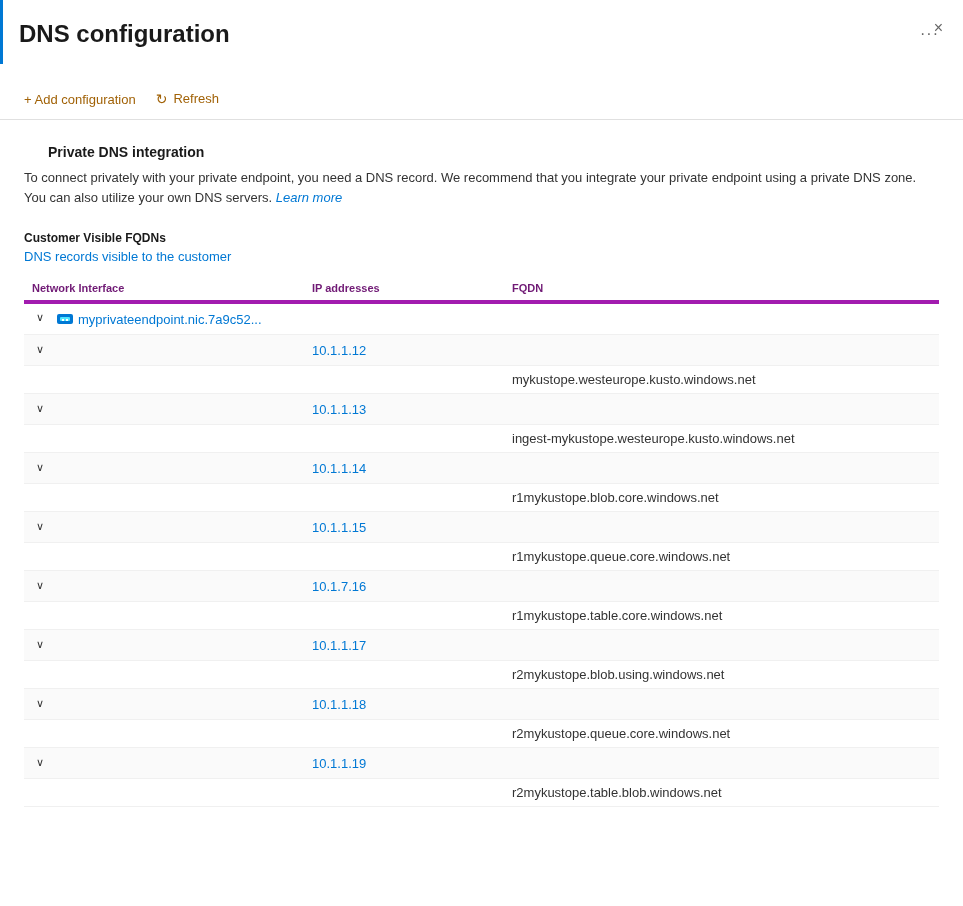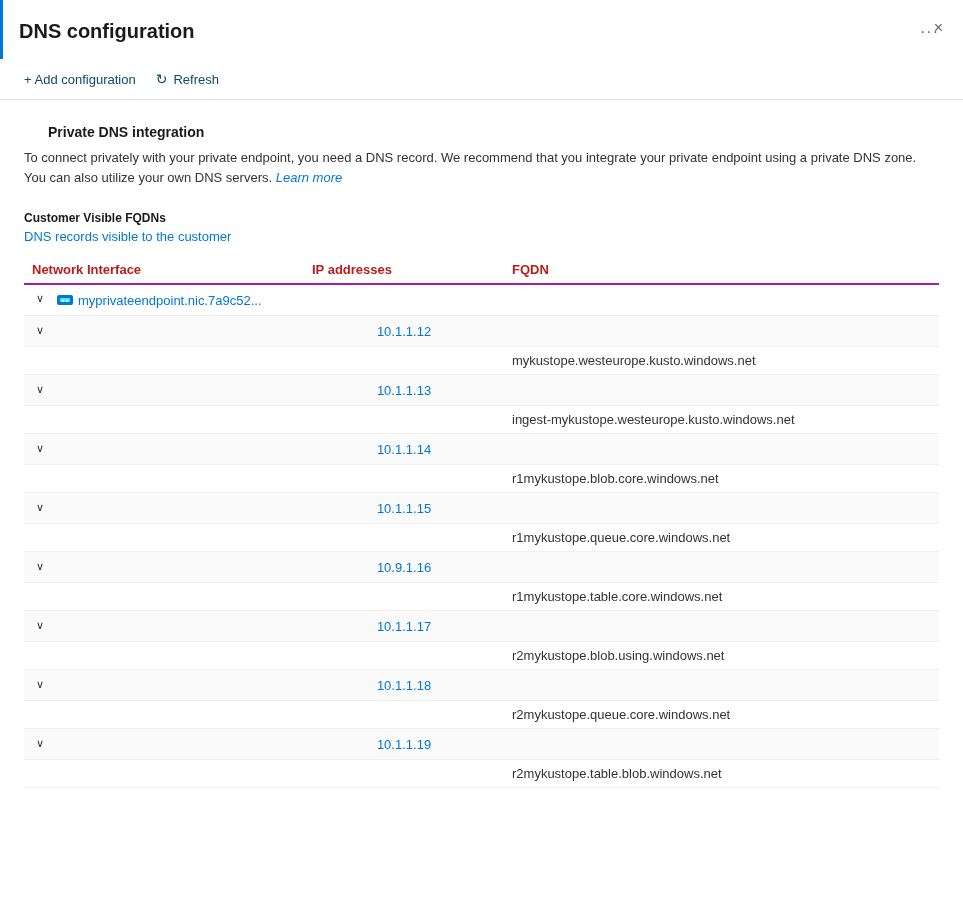--- a/index.html
+++ b/index.html
@@ -19,21 +19,21 @@
     }
 
     .panel-header {
       display: flex;
       align-items: center;
       padding: 20px 24px 16px 16px;
       border-left: 3px solid #0078d4;
     }
 
     .panel-title {
-      font-size: 20px;
+      font-size: 24px;
       font-weight: 600;
       color: #1a1a1a;
       flex: 1;
     }
 
     .panel-menu-icon {
       margin-left: 10px;
       color: #666;
       font-size: 16px;
       cursor: pointer;
@@ -55,28 +55,29 @@
     .toolbar {
       display: flex;
       align-items: center;
       padding: 8px 24px;
       border-bottom: 1px solid #e0e0e0;
       gap: 20px;
     }
 
     .toolbar-btn {
       display: flex;
-      align-items: flex-end;
+      align-items: flex-start;
       gap: 6px;
-      color: #0c4a6e;
+      color: #a16207;
       background: none;
       border: none;
       cursor: pointer;
       font-size: 13px;
       padding: 4px 0;
+      margin-top: 15px;
     }
 
     .toolbar-btn .icon {
       font-size: 14px;
     }
 
     .content {
       padding: 24px 24px 24px 24px;
     }
 
@@ -119,35 +120,35 @@
     }
 
     .table {
       width: 100%;
       border-collapse: collapse;
     }
 
     .table th {
       text-align: left;
       font-weight: 600;
-      font-size: 13px;
-      color: #b91c1c;
+      font-size: 11px;
+      color: #701a75;
       padding: 6px 8px;
-      border-bottom: 2px solid #a21caf;
+      border-bottom: 4px solid #a21caf;
     }
 
     .table td {
       padding: 6px 8px;
       font-size: 13px;
       border-bottom: 1px solid #f0f0f0;
       vertical-align: middle;
     }
 
     .col-network { width: 280px; }
-    .col-ip { width: 200px; text-align: center; }
+    .col-ip { width: 200px; }
     .col-fqdn { width: auto; }
 
     .chevron {
       display: inline-block;
       width: 16px;
       height: 16px;
       text-align: center;
       font-size: 11px;
       color: #333;
       cursor: pointer;
@@ -312,21 +313,21 @@
       <td class="col-ip"></td>
       <td class="col-fqdn">
         <span class="fqdn-value">r1mykustope.queue.core.windows.net</span>
       </td>
     </tr>
             <tr class="child-row">
       <td class="col-network indent-1">
         <span class="chevron">∨</span>
       </td>
       <td class="col-ip">
-        <span class="ip-value">10.9.1.16</span>
+        <span class="ip-value">10.1.7.16</span>
       </td>
       <td class="col-fqdn"></td>
     </tr>
             <tr>
       <td class="col-network"></td>
       <td class="col-ip"></td>
       <td class="col-fqdn">
         <span class="fqdn-value">r1mykustope.table.core.windows.net</span>
       </td>
     </tr>

